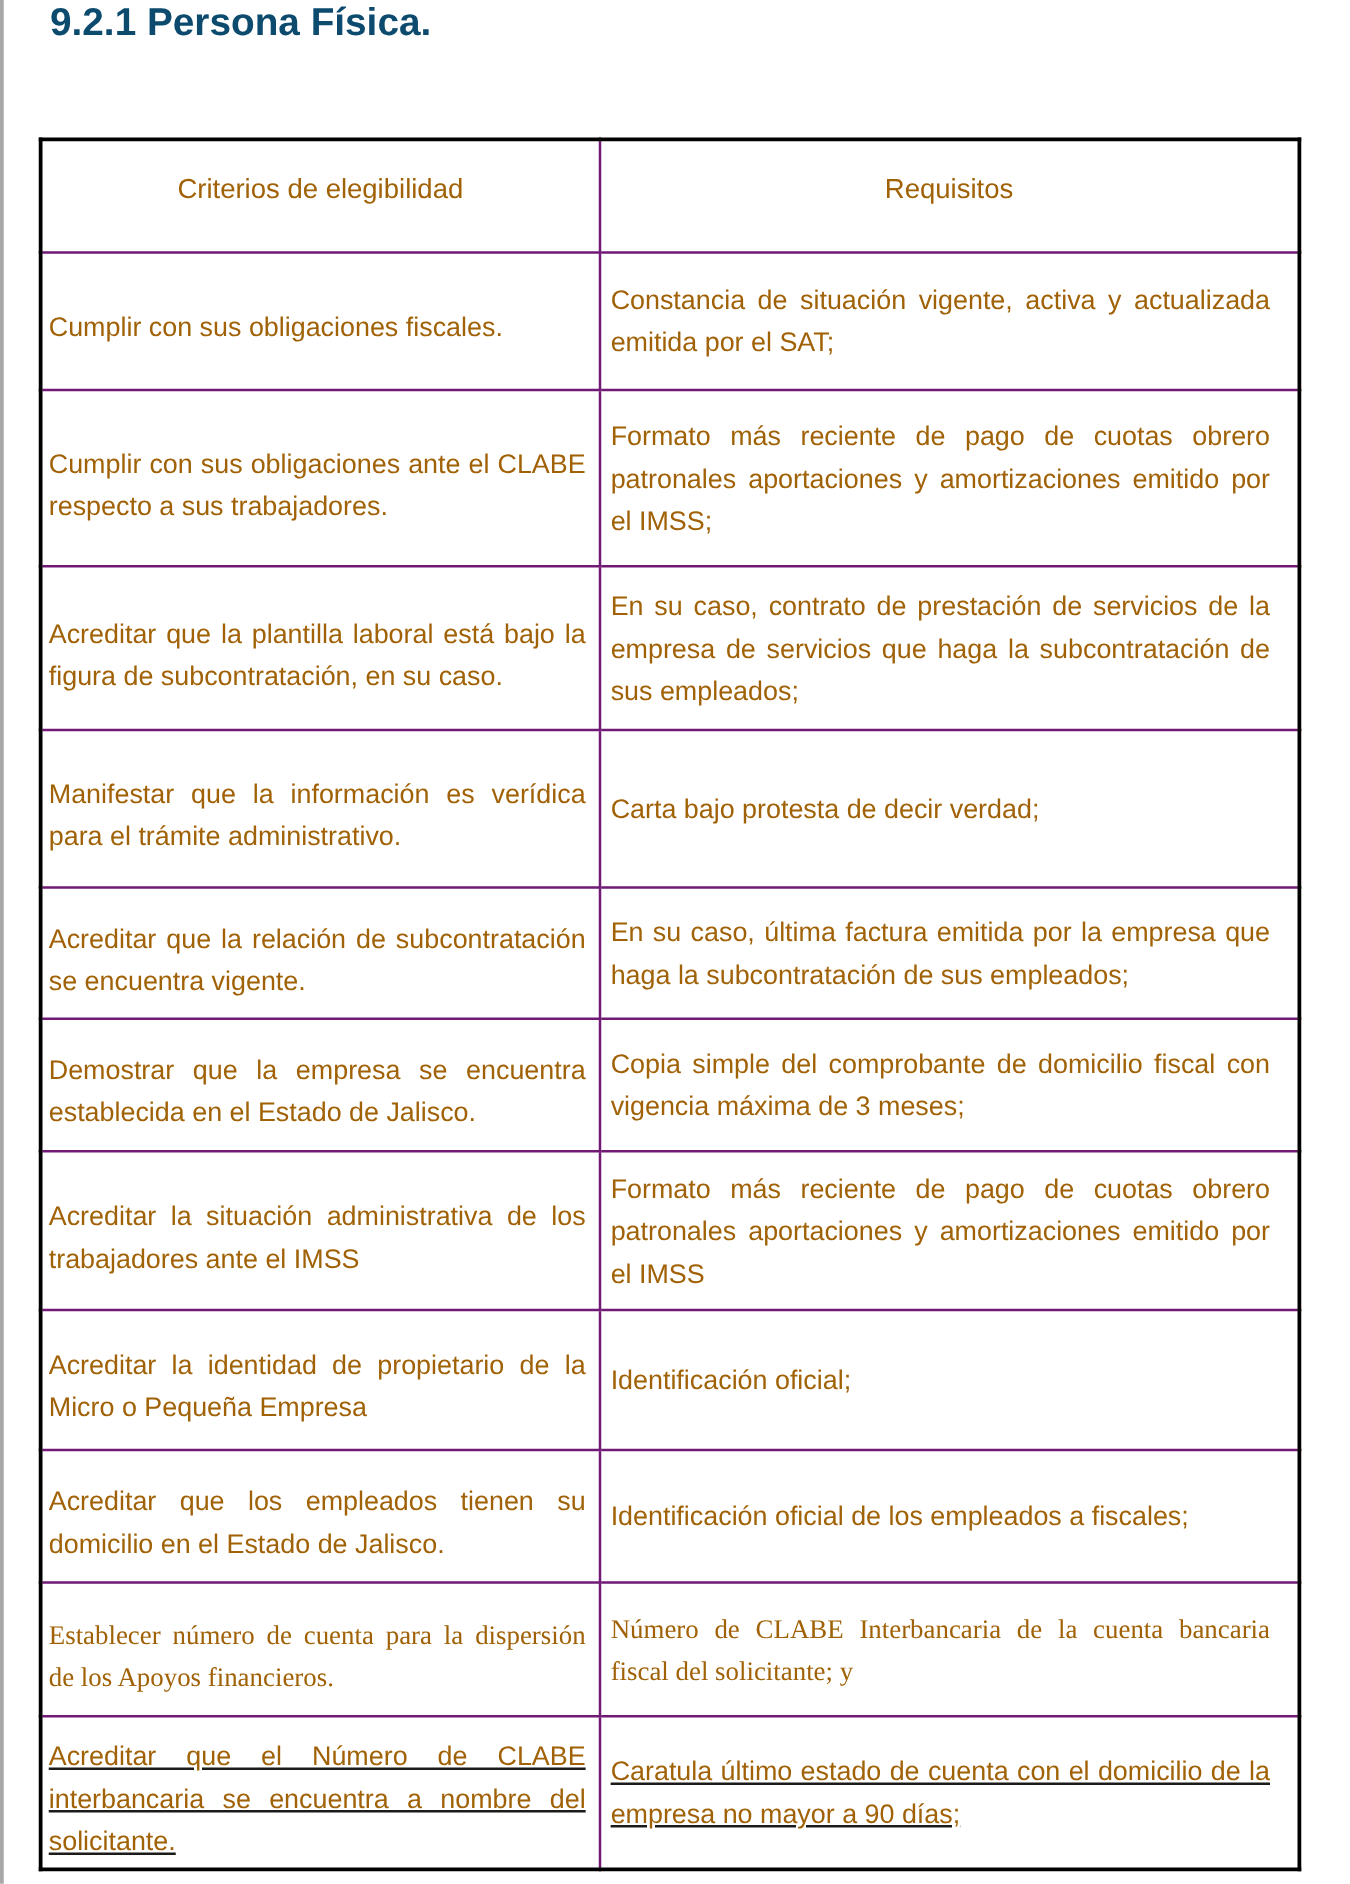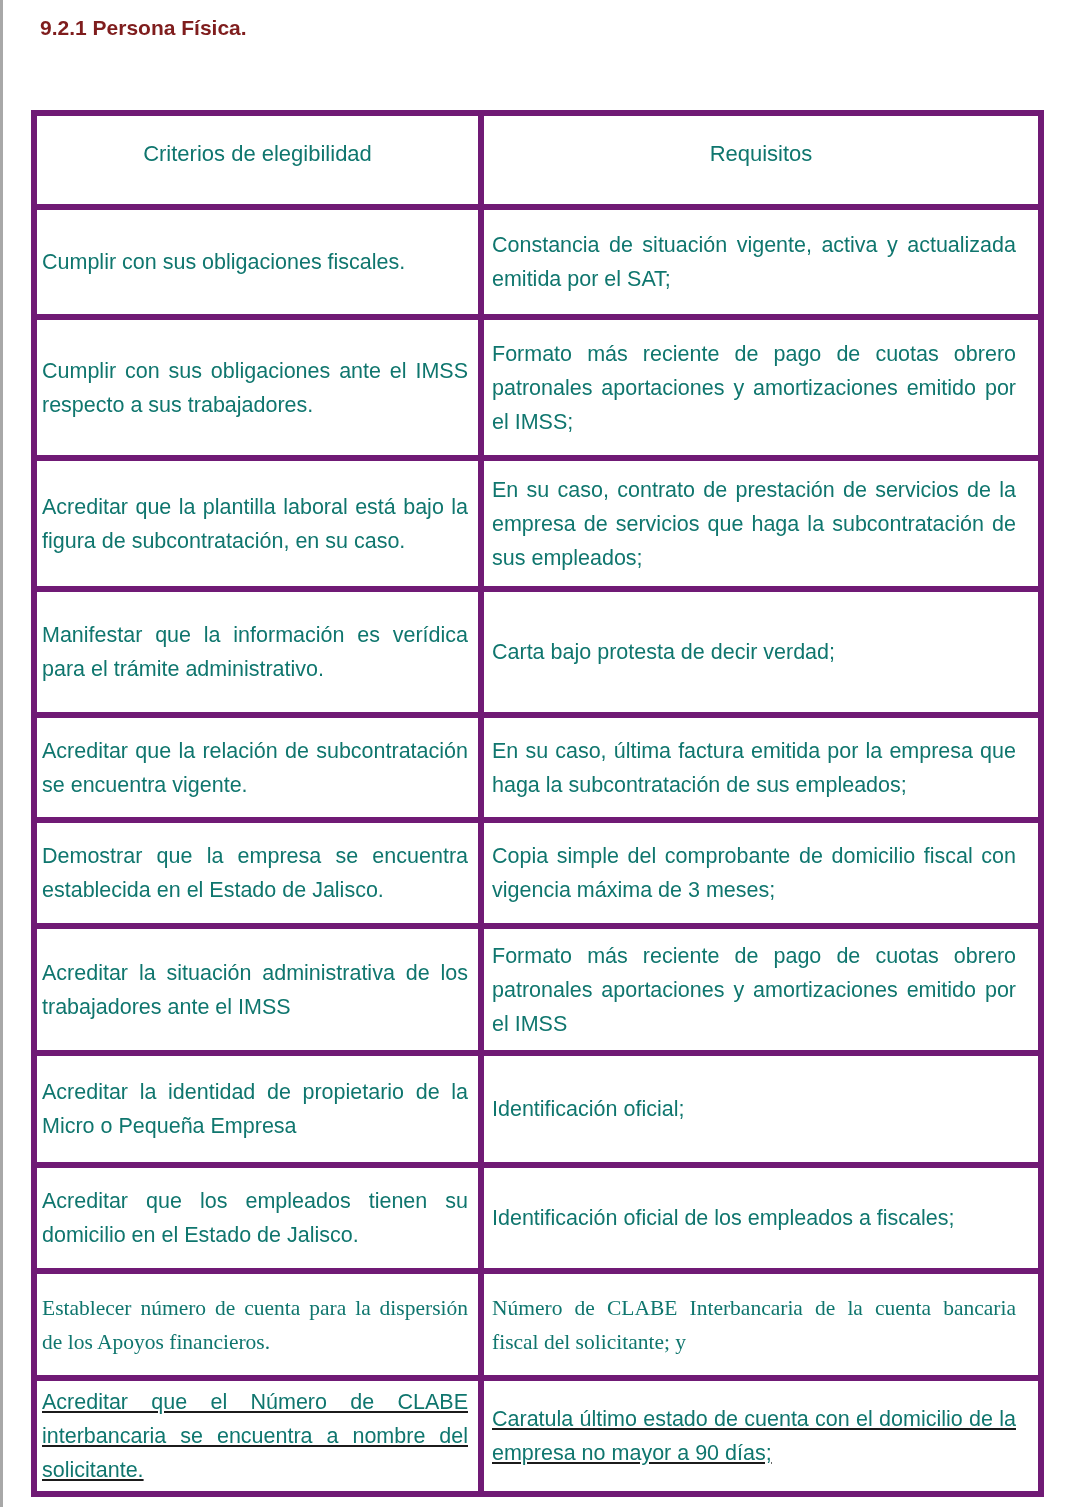--- a/index.html
+++ b/index.html
@@ -19,55 +19,55 @@
     position: absolute;
     left: 0;
     top: 0;
     width: 3px;
     height: 1507px;
     background: #a8a8a8;
   }
   .doc-title {
     position: absolute;
     left: 40px;
-    top: 16px;
-    font-size: 21px;
+    top: 0;
+    font-size: 31px;
     font-weight: bold;
-    color: #7f1d1d;
+    color: #0c4a6e;
   }
   table.req-table {
     position: absolute;
     left: 31px;
     top: 110px;
     width: 1007px;
     border-collapse: collapse;
     table-layout: fixed;
     border: 3px solid #000;
   }
   .req-table th,
   .req-table td {
-    border: 6px solid #701a75;
+    border: 2px solid #701a75;
     vertical-align: middle;
-    color: #0f766e;
+    color: #a16207;
   }
   .req-table th {
     font-weight: normal;
     font-size: 22px;
     text-align: center;
     height: 73px;
     padding-bottom: 14px;
   }
   .req-table td {
     font-size: 21.5px;
     line-height: 34px;
     text-align: justify;
   }
   .col-criteria  { width: 447px; }
   .col-requisito { width: 560px; }
-  td.criteria-cell  { padding: 4px 10px 4px 5px; margin-top: 14px; }
+  td.criteria-cell  { padding: 14px 10px 4px 5px; margin-top: 14px; }
   td.requisito-cell { padding: 4px 22px 4px 8px; }
   tbody tr:nth-child(1)  { height: 110px; }
   tbody tr:nth-child(2)  { height: 141px; }
   tbody tr:nth-child(3)  { height: 131px; border-radius: 31px; }
   tbody tr:nth-child(4)  { height: 126px; }
   tbody tr:nth-child(5)  { height: 105px; }
   tbody tr:nth-child(6)  { height: 106px; border-radius: 19px; }
   tbody tr:nth-child(7)  { height: 127px; }
   tbody tr:nth-child(8)  { height: 112px; }
   tbody tr:nth-child(9)  { height: 106px; }
@@ -91,21 +91,21 @@
       <th>Criterios de elegibilidad</th>
       <th>Requisitos</th>
     </tr>
   </thead>
   <tbody>
     <tr>
       <td class="criteria-cell">Cumplir con sus obligaciones fiscales.</td>
       <td class="requisito-cell">Constancia de situación vigente, activa y actualizada emitida por el SAT;</td>
     </tr>
     <tr>
-      <td class="criteria-cell">Cumplir con sus obligaciones ante el IMSS respecto a sus trabajadores.</td>
+      <td class="criteria-cell">Cumplir con sus obligaciones ante el CLABE respecto a sus trabajadores.</td>
       <td class="requisito-cell">Formato más reciente de pago de cuotas obrero patronales aportaciones y amortizaciones emitido por el IMSS;</td>
     </tr>
     <tr>
       <td class="criteria-cell">Acreditar que la plantilla laboral está bajo la figura de subcontratación, en su caso.</td>
       <td class="requisito-cell">En su caso, contrato de prestación de servicios de la empresa de servicios que haga la subcontratación de sus empleados;</td>
     </tr>
     <tr>
       <td class="criteria-cell">Manifestar que la información es verídica para el trámite administrativo.</td>
       <td class="requisito-cell">Carta bajo protesta de decir verdad;</td>
     </tr>

